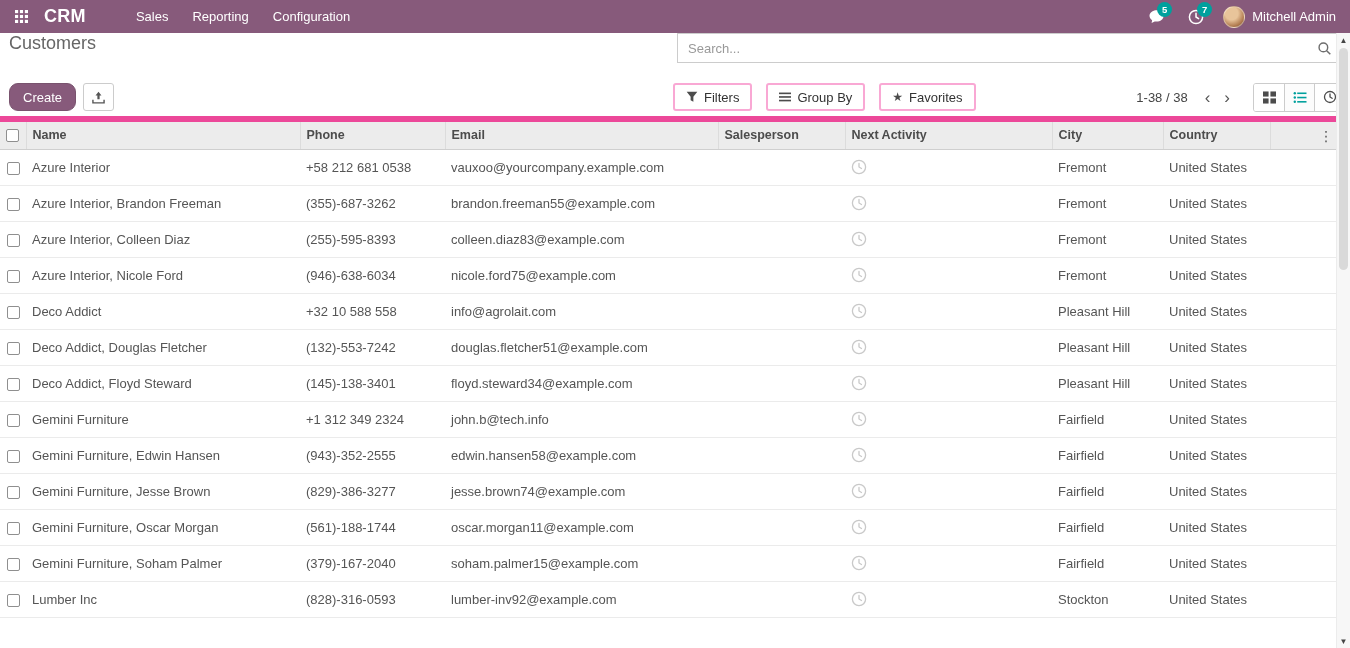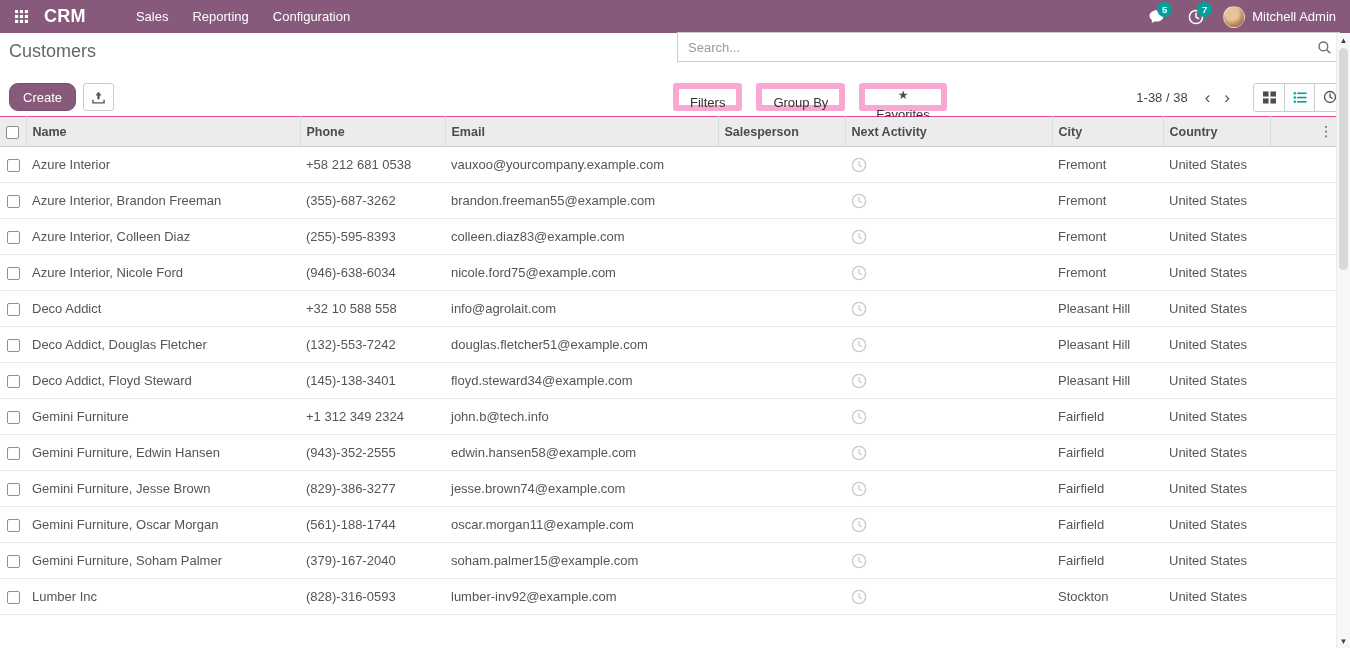--- a/index.html
+++ b/index.html
@@ -37,21 +37,21 @@
   }
   .user-zone { display: flex; align-items: center; gap: 7px; padding: 0 4px; cursor: pointer; }
   .avatar {
     width: 22px; height: 22px; border-radius: 50%;
     background: radial-gradient(circle at 38% 32%, #e8c49a 0 35%, #b07a4e 70%, #5d3a22 100%);
     border: 1px solid rgba(255,255,255,.4);
   }
   .user-name { font-size: 13px; }
 
   
-  .cp-row1 { display: flex; align-items: flex-end; height: 45px; padding: 16px 9px; }
+  .cp-row1 { display: flex; align-items: flex-start; height: 45px; padding: 0 9px; }
   .breadcrumb { flex: 1; font-size: 18px; color: #666; }
   .search-box {
     width: 663px; height: 30px; margin-right: 1px;
     border: 1px solid #ccc; background: #fff;
     display: flex; align-items: center;
   }
   .search-box input {
     flex: 1; border: none; outline: none;
     font-size: 13px; padding: 0 10px;
     font-family: "Liberation Sans", sans-serif;
@@ -69,46 +69,45 @@
     font-family: "Liberation Sans", sans-serif;
   }
   .btn-icon {
     margin-left: 7px; width: 31px; height: 28px;
     background: #fff; border: 1px solid #ccc; border-radius: 3px;
     display: flex; align-items: center; justify-content: center; cursor: pointer;
   }
   .cp2-right { width: 672px; display: flex; align-items: center; }
   .filter-group { display: flex; gap: 14px; }
   .btn-flat {
-    height: 28px; background: #fff; border: 6px solid #f9a8d4; border-radius: 3px;
+    height: 28px; background: #fff; border: 2px solid #f9a8d4; border-radius: 3px;
     font-size: 13px; color: #333; padding: 0 11px;
     display: flex; align-items: center; gap: 6px; cursor: pointer;
     font-family: "Liberation Sans", sans-serif;
-    flex-direction: column;
   }
   .star-glyph { font-size: 12px; color: #4c4c4c; line-height: 1; }
   .cp2-spacer { flex: 1; }
   .pager { display: flex; align-items: center; margin-right: 16px; }
   .pager-text { font-size: 13px; color: #444; margin-right: 10px; }
   .pager-btn { border: none; background: transparent; font-size: 17px; color: #555; padding: 0 7px; cursor: pointer; line-height: 1; }
   .view-switcher { display: flex; border: 1px solid #ccc; border-radius: 3px; overflow: hidden; }
   .switch-btn {
     width: 30px; height: 27px; background: #fff; border: none;
     border-left: 1px solid #ccc;
     display: flex; align-items: center; justify-content: center; cursor: pointer;
   }
   .switch-btn:first-child { border-left: none; }
   .switch-btn.active { background: #fcfcfc; }
 
   
   .table-wrap { width: 1336px; }
   table { width: 100%; border-collapse: collapse; table-layout: fixed; }
   thead th {
     background: #ececec;
-    border-top: 1px solid #ec4899;
+    border-top: 6px solid #ec4899;
     border-bottom: 1px solid #cfcfcf;
     border-right: 1px solid #dcdcdc;
     height: 30px;
     font-size: 12.5px; font-weight: bold; color: #4c4c4c;
     text-align: left; padding: 0 6px;
     cursor: pointer;
     position: relative;
   }
   thead th.no-border { border-right: none; }
   tbody td {

